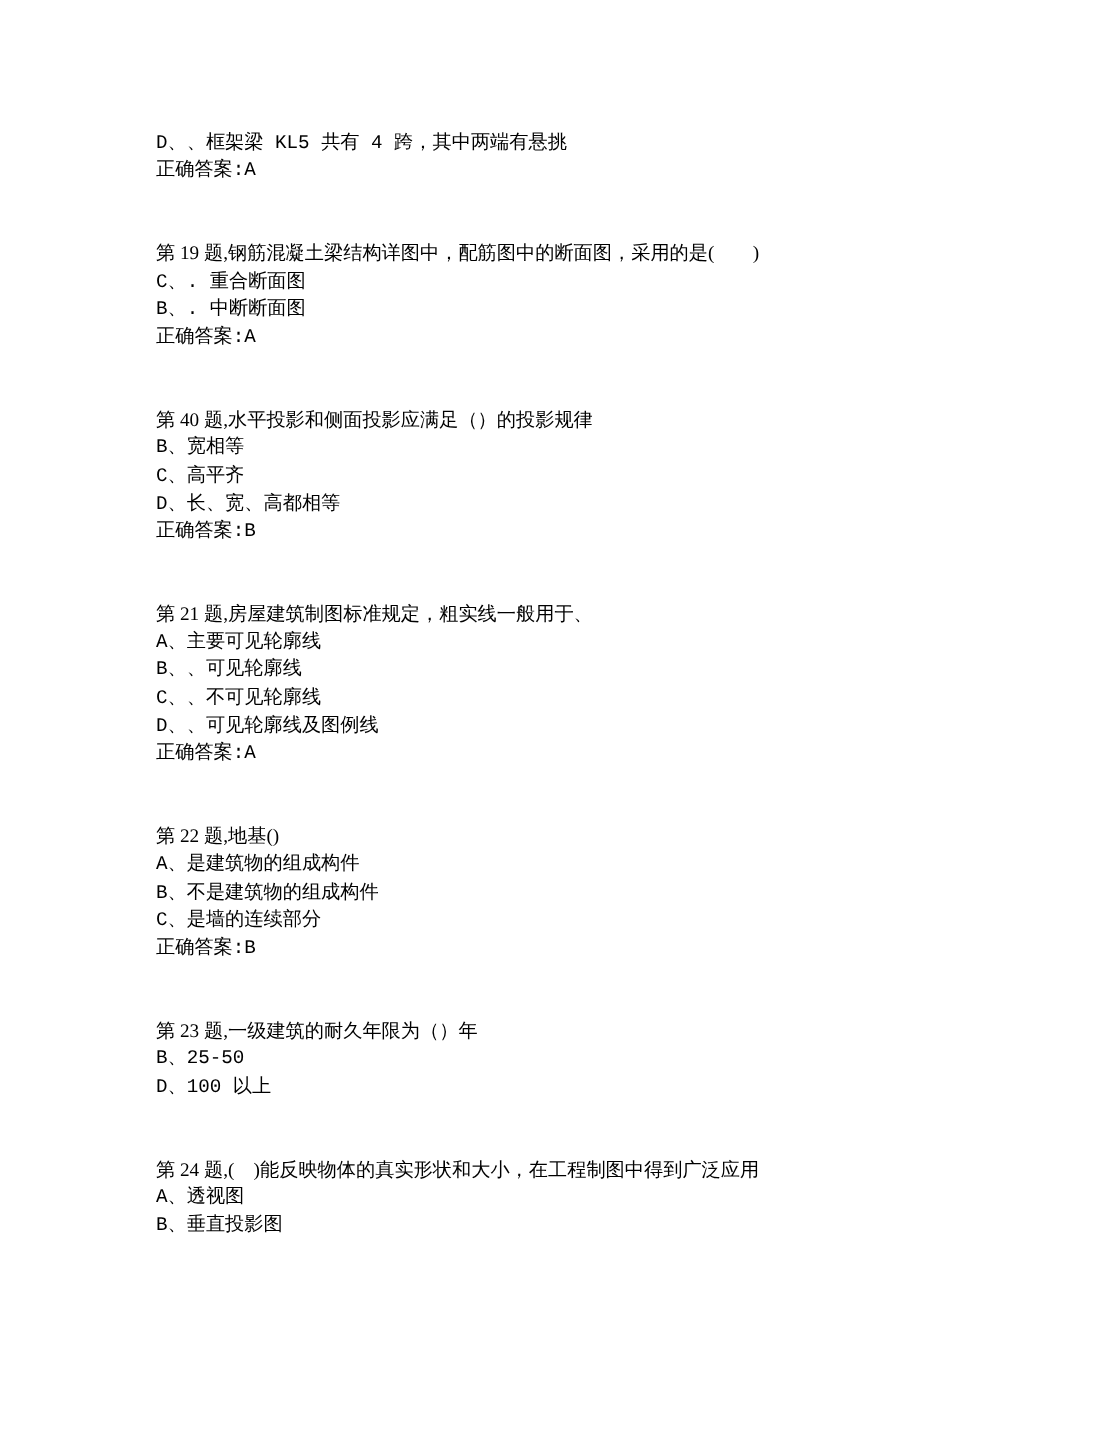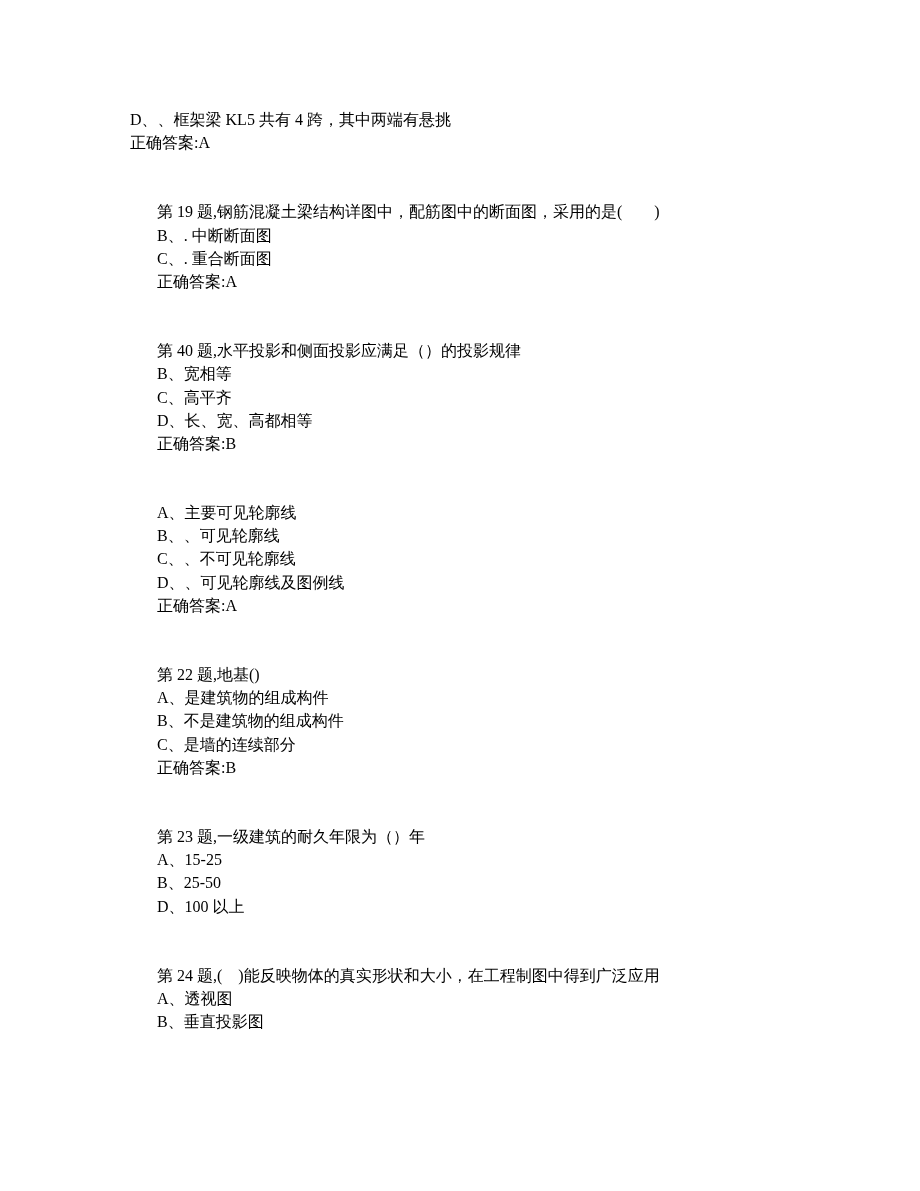--- a/index.html
+++ b/index.html
@@ -18,71 +18,71 @@
       line-height: 1.45;
     }
     .fragment-line {
       margin-bottom: 0;
     }
     .answer-line {
       margin-bottom: 0;
     }
     .question-block {
       margin-top: 46px;
-      margin-left: 27px;
     }
     .option {
       display: block;
+      font-family: Liberation Mono, monospace;
     }
     .prompt {
       display: block;
     }
   </style>
 </head>
 <body>
 
 <div>
   <span class="fragment-line option">D、、框架梁 KL5 共有 4 跨，其中两端有悬挑</span>
   <span class="answer-line option">正确答案:A</span>
 </div>
 
 <div class="question-block">
   <span class="prompt">第 19 题,钢筋混凝土梁结构详图中，配筋图中的断面图，采用的是(　　)</span>
+  <span class="option">C、. 重合断面图</span>
   <span class="option">B、. 中断断面图</span>
-  <span class="option">C、. 重合断面图</span>
   <span class="option">正确答案:A</span>
 </div>
 
 <div class="question-block">
   <span class="prompt">第 40 题,水平投影和侧面投影应满足（）的投影规律</span>
   <span class="option">B、宽相等</span>
   <span class="option">C、高平齐</span>
   <span class="option">D、长、宽、高都相等</span>
   <span class="option">正确答案:B</span>
 </div>
 
 <div class="question-block">
+  <span class="prompt">第 21 题,房屋建筑制图标准规定，粗实线一般用于、</span>
   <span class="option">A、主要可见轮廓线</span>
   <span class="option">B、、可见轮廓线</span>
   <span class="option">C、、不可见轮廓线</span>
   <span class="option">D、、可见轮廓线及图例线</span>
   <span class="option">正确答案:A</span>
 </div>
 
 <div class="question-block">
   <span class="prompt">第 22 题,地基()</span>
   <span class="option">A、是建筑物的组成构件</span>
   <span class="option">B、不是建筑物的组成构件</span>
   <span class="option">C、是墙的连续部分</span>
   <span class="option">正确答案:B</span>
 </div>
 
 <div class="question-block">
   <span class="prompt">第 23 题,一级建筑的耐久年限为（）年</span>
-  <span class="option">A、15-25</span>
   <span class="option">B、25-50</span>
   <span class="option">D、100 以上</span>
 </div>
 
 <div class="question-block">
   <span class="prompt">第 24 题,(　)能反映物体的真实形状和大小，在工程制图中得到广泛应用</span>
   <span class="option">A、透视图</span>
   <span class="option">B、垂直投影图</span>
 </div>
 

